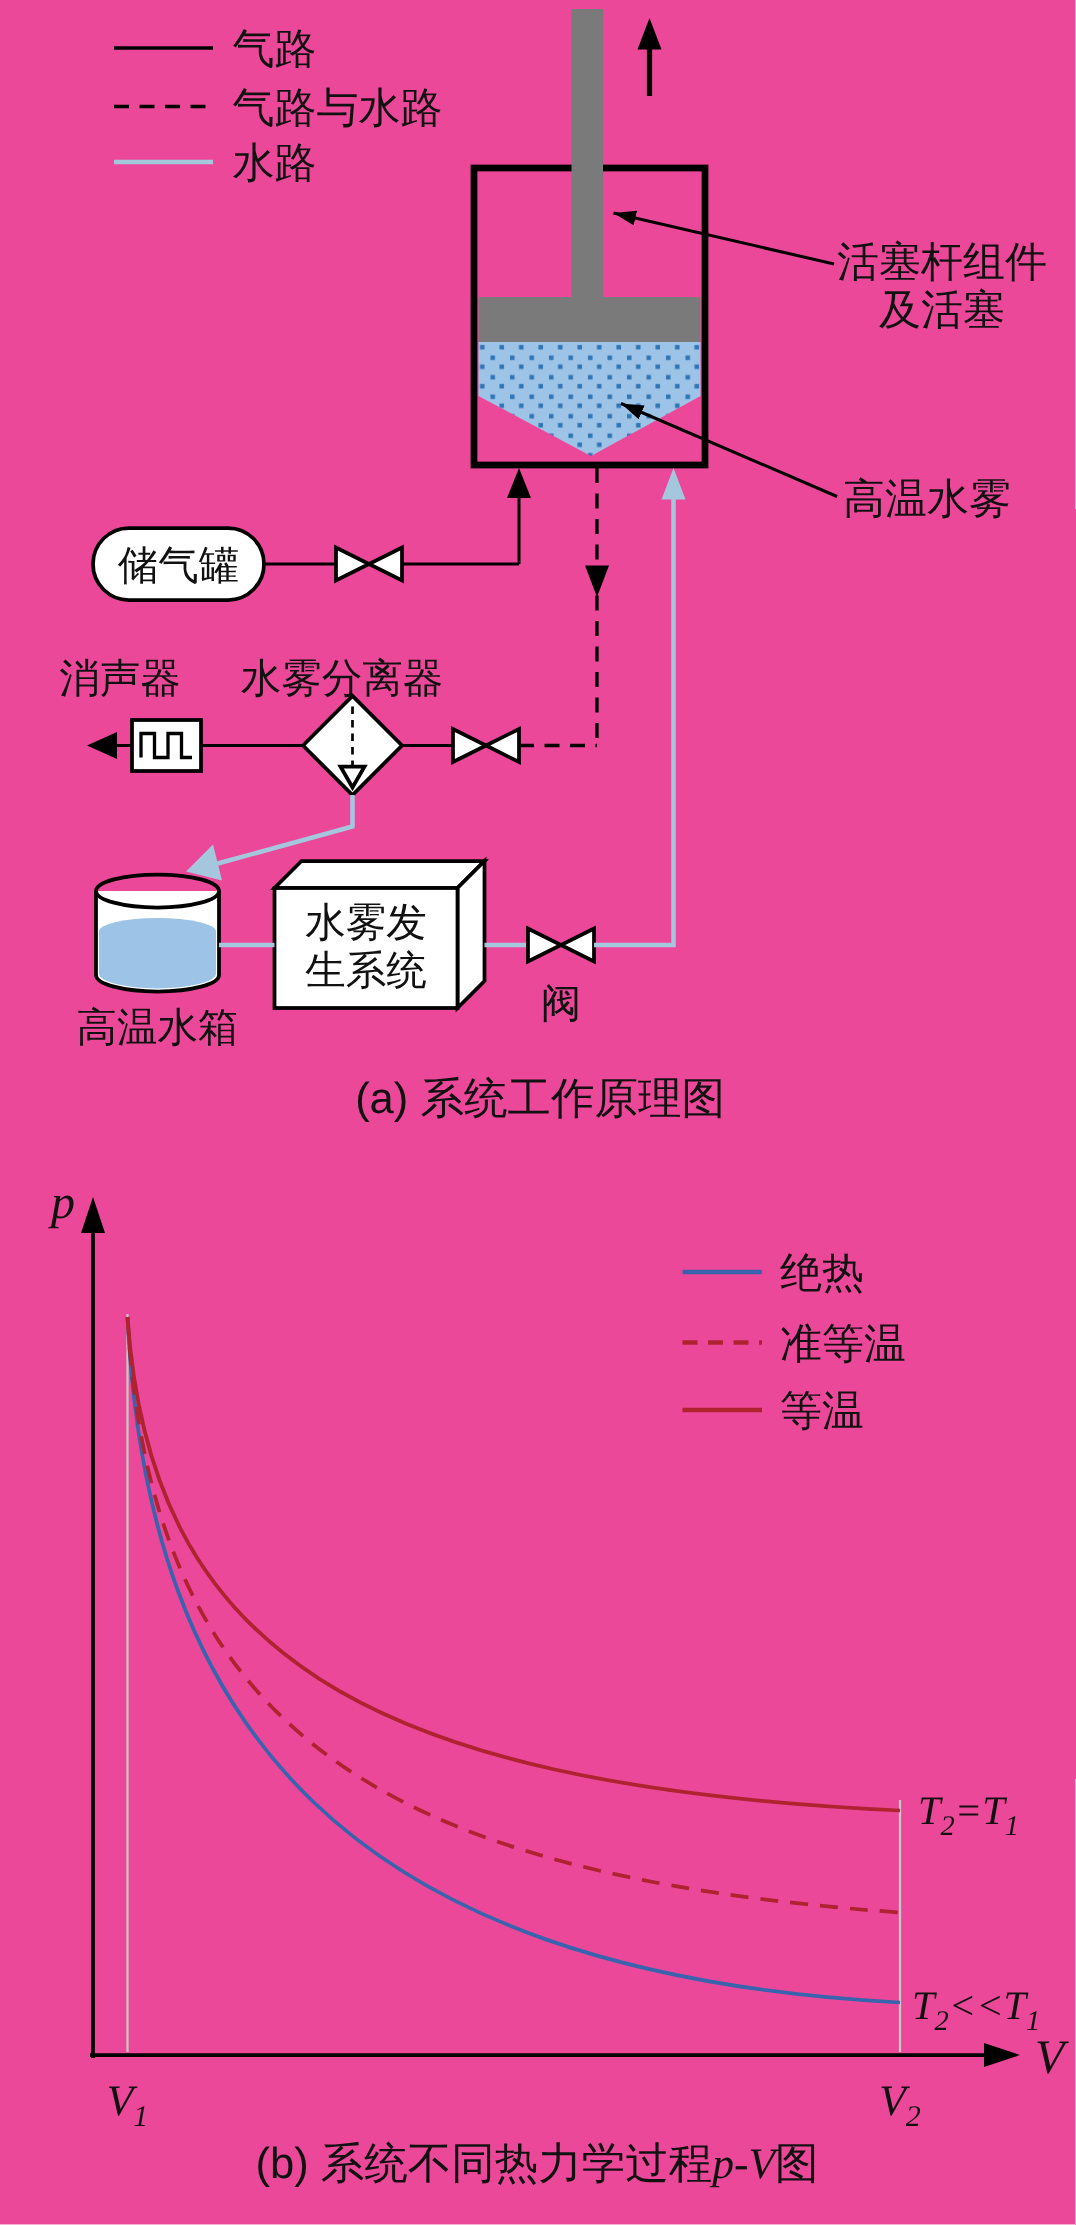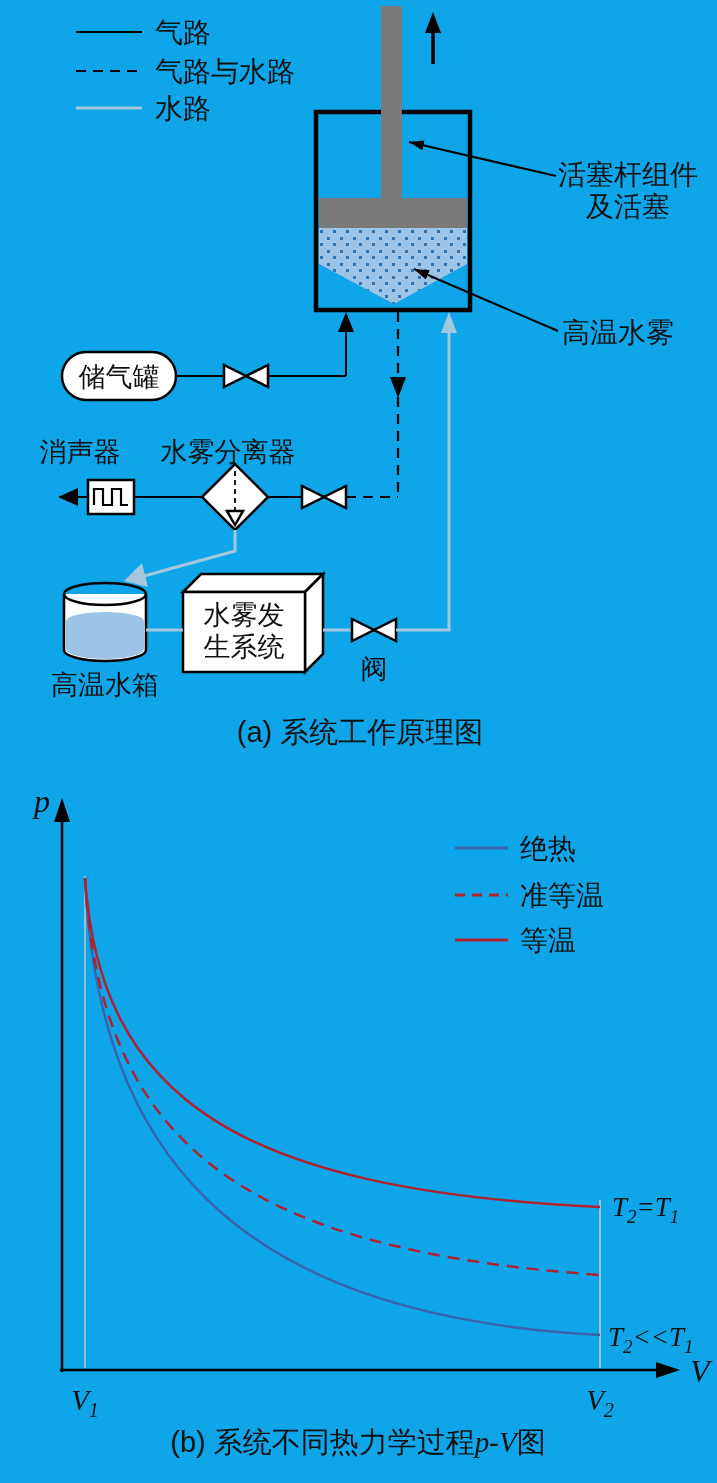--- a/index.html
+++ b/index.html
@@ -1,16 +1,16 @@
 <!DOCTYPE html>
 <html><head>
 <meta charset="utf-8">
 <style>
   html,body{margin:0;padding:0;background:#fff;}
-  .canvas{position:relative;width:717px;height:1483px;background:#0ea5e9;overflow:hidden;
+  .canvas{position:relative;width:717px;height:1483px;background:#ec4899;overflow:hidden;
           font-family:"Liberation Sans",sans-serif;}
   svg{position:absolute;left:0;display:block;}
   .cn{font-family:"Liberation Sans",sans-serif;fill:#111;}
   .math{font-family:"Liberation Serif",serif;font-style:italic;fill:#111;}
   .f27{font-size:27px;}
   .f28{font-size:28px;}
   .f29{font-size:29px;}
   .f32{font-size:32px;}
   .mid{text-anchor:middle;}
   .k{stroke:#000;stroke-width:2;fill:none;}

